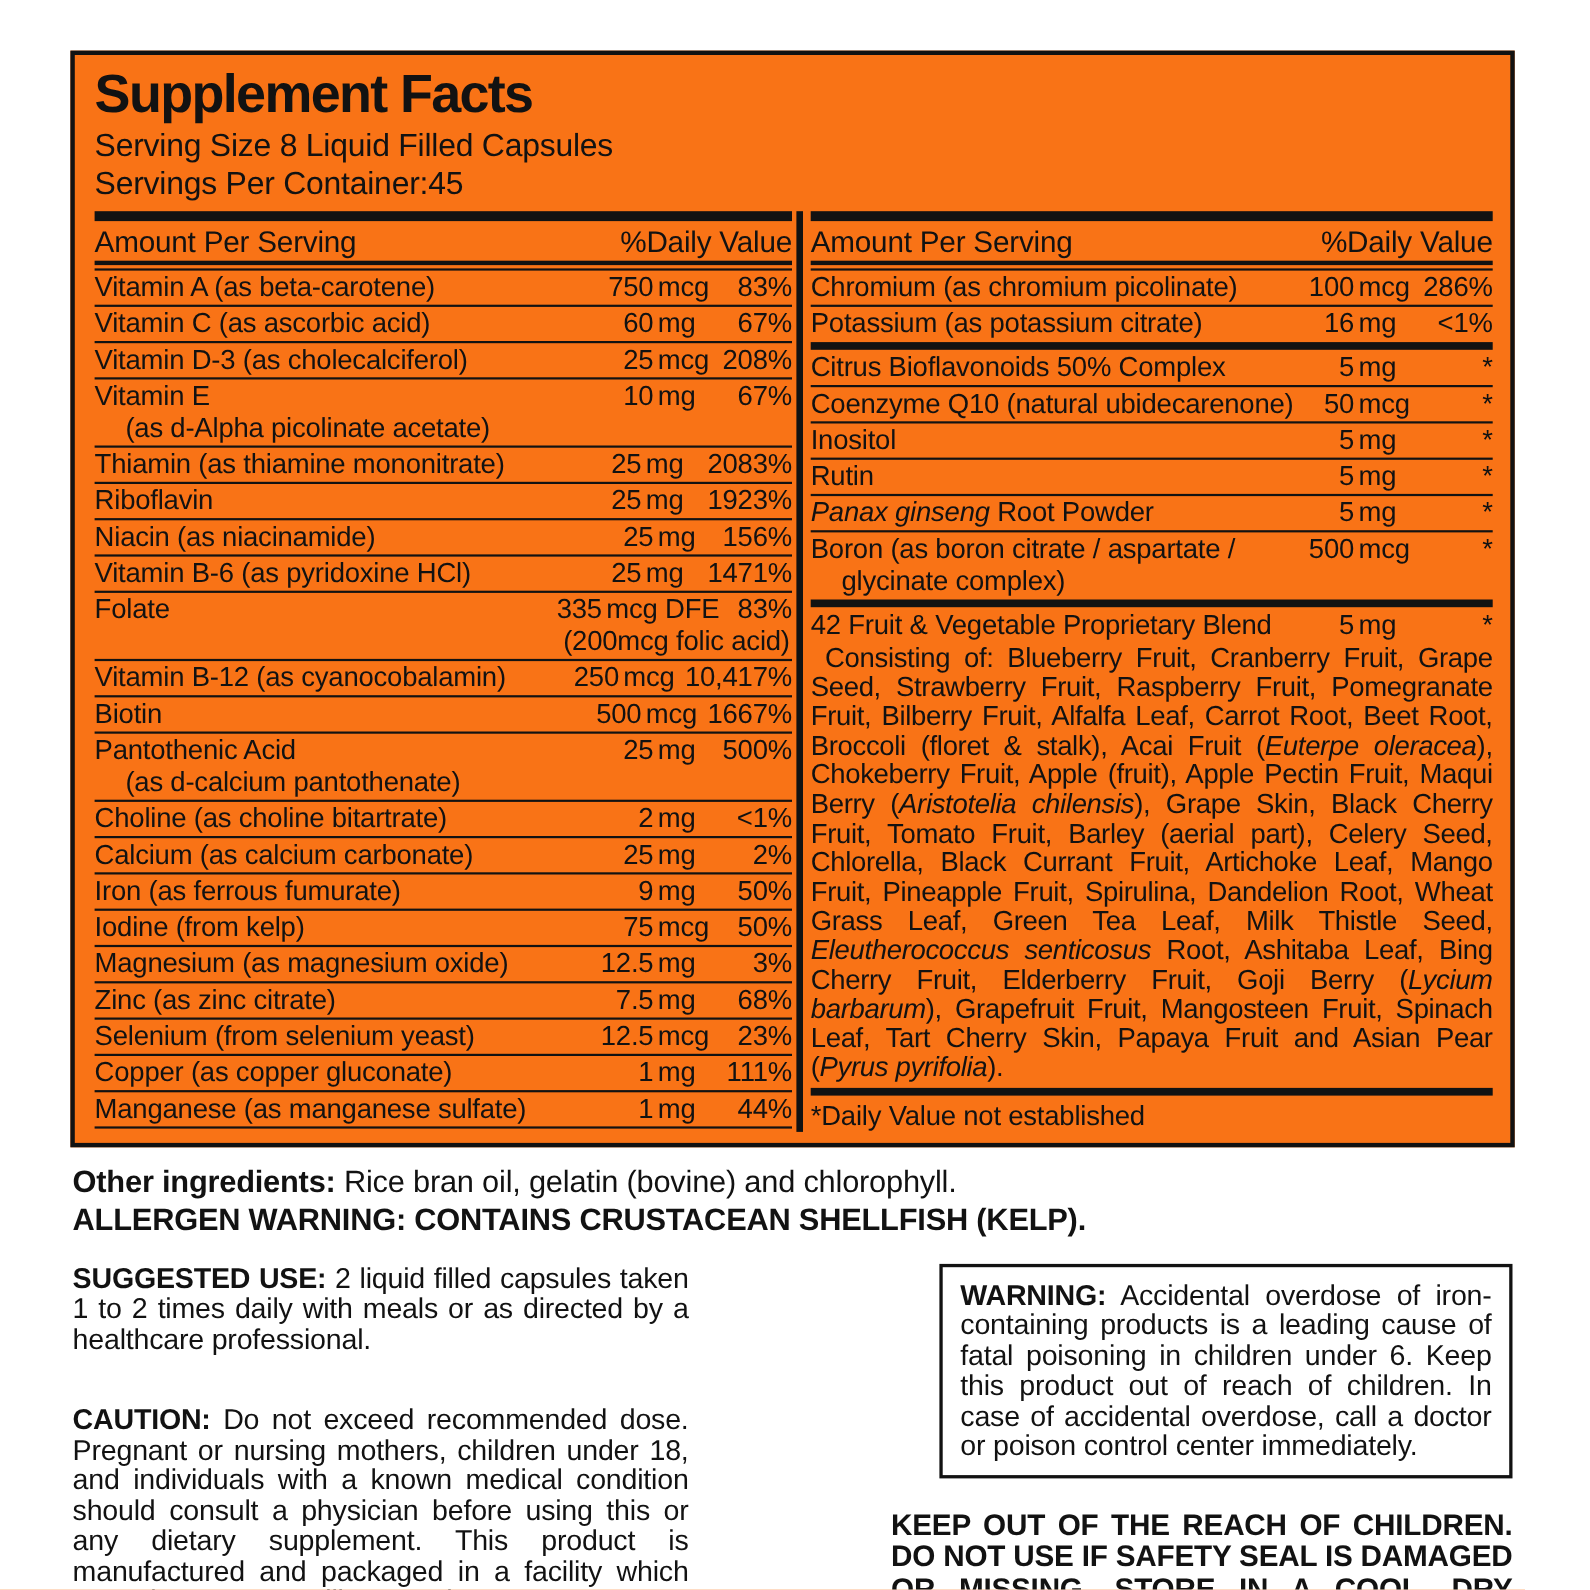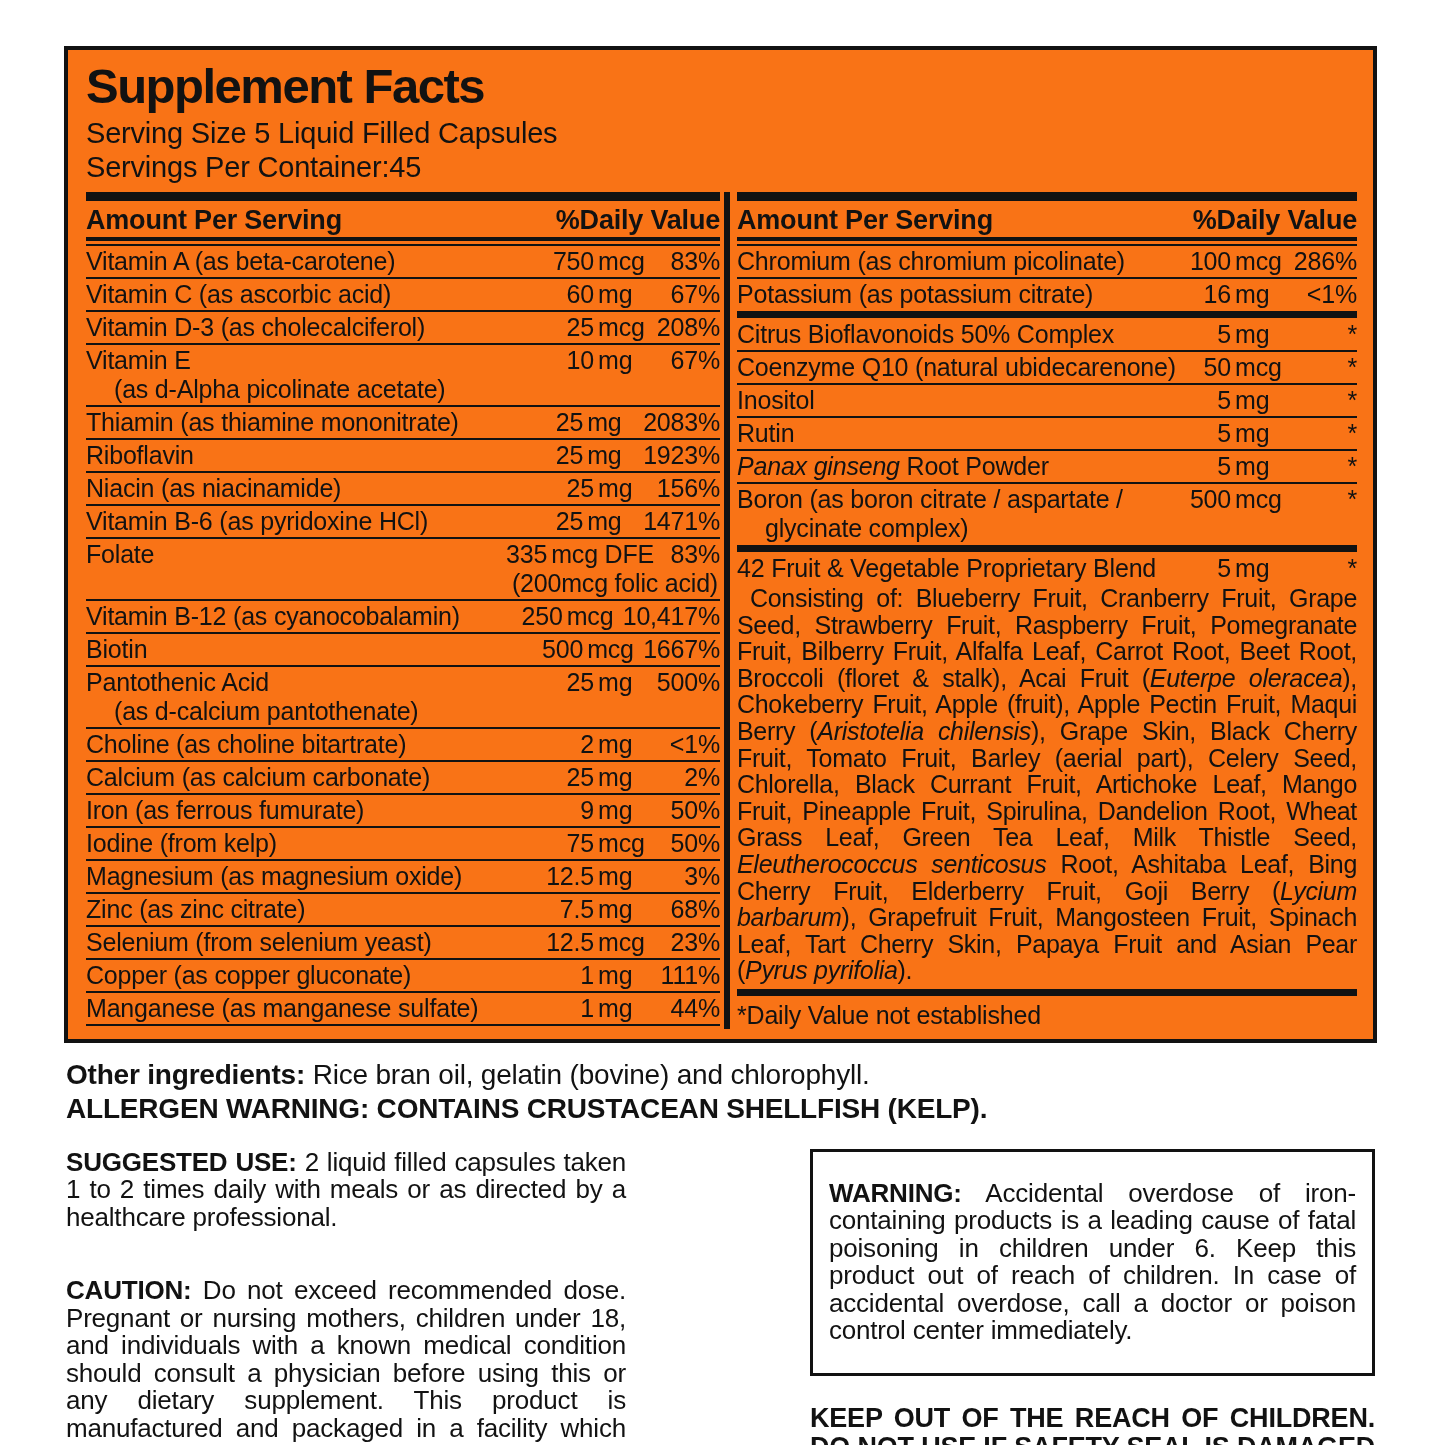--- a/index.html
+++ b/index.html
@@ -10,21 +10,21 @@
          border:4px solid #121212;padding:4px 16px 10px 18px;background:#f97316;}
   .title{font-size:49px;font-weight:bold;letter-spacing:-1.5px;margin:4px 0 2px;}
   .serving{font-size:29px;line-height:34px;}
   .cols{display:flex;margin-top:8px;align-items:stretch;}
   .col{box-sizing:border-box;}
   .col.left{width:634px;}
   .col.right{flex:1;min-width:0;padding-left:2px;}
   .divider{width:6px;background:#121212;margin:0 5px 0 4px;}
   .bar-top{height:9px;background:#121212;}
   .col-header{display:flex;justify-content:space-between;align-items:baseline;
-              font-weight:bold;font-size:27px;line-height:30px;padding:4px 0 2px;}
+              font-weight:normal;font-size:27px;line-height:30px;padding:4px 0 2px;}
   .hr1{height:4px;background:#121212;}
   .hr2{height:2px;background:#121212;margin-top:3px;}
   .sep-thin{height:2px;background:#121212;}
   .sep-thick{height:7px;background:#121212;margin:1px 0;}
   .rline{display:flex;align-items:baseline;font-size:25px;line-height:27px;padding:2px 0;}
   .rname{white-space:nowrap;}
   .rnum{flex:1 1 auto;text-align:right;white-space:nowrap;min-width:10px;}
   .runit{min-width:56px;padding-left:4px;white-space:nowrap;}
   .rdv{min-width:66px;text-align:right;white-space:nowrap;}
   .sub{font-size:25px;line-height:27px;padding:0 0 2px 28px;}
@@ -34,33 +34,33 @@
              padding:1px 0 4px;letter-spacing:-0.3px;}
   .footnote{font-size:25px;line-height:28px;padding-top:4px;}
   .below{margin:0 70px 0 66px;}
   .other{margin-top:16px;font-size:28px;line-height:32px;}
   .allergen{font-size:28px;line-height:32px;font-weight:bold;margin-top:2px;}
   .bottom{display:flex;justify-content:space-between;margin-top:24px;}
   .bcol-l{width:560px;}
   .bcol-r{width:565px;}
   .para{font-size:26px;line-height:27.5px;text-align:justify;margin:0;}
   .caution-gap{margin-top:46px;}
-  .warnbox{box-sizing:border-box;border:3px solid #121212;padding:28px 16px;
-           font-size:26px;line-height:27.5px;text-align:justify;}
+  .warnbox{box-sizing:border-box;border:3px solid #121212;padding:12px 16px;
+           font-size:26px;line-height:27.5px;text-align:justify;margin-left:44px;}
   .keepout{font-weight:bold;font-size:27px;line-height:29.5px;text-align:justify;margin:28px 0 0;}
   .b{font-weight:bold;}
 </style>
 </head>
 <body>
 
 <div>
 
   <div class="panel">
     <div class="title">Supplement Facts</div>
-    <div class="serving">Serving Size 5 Liquid Filled Capsules</div>
+    <div class="serving">Serving Size 8 Liquid Filled Capsules</div>
     <div class="serving">Servings Per Container:45</div>
 
     <div class="cols">
 
       <div class="col left">
         <div class="bar-top"></div>
         <div class="col-header">
           <span>Amount Per Serving</span>
           <span>%Daily Value</span>
         </div>

